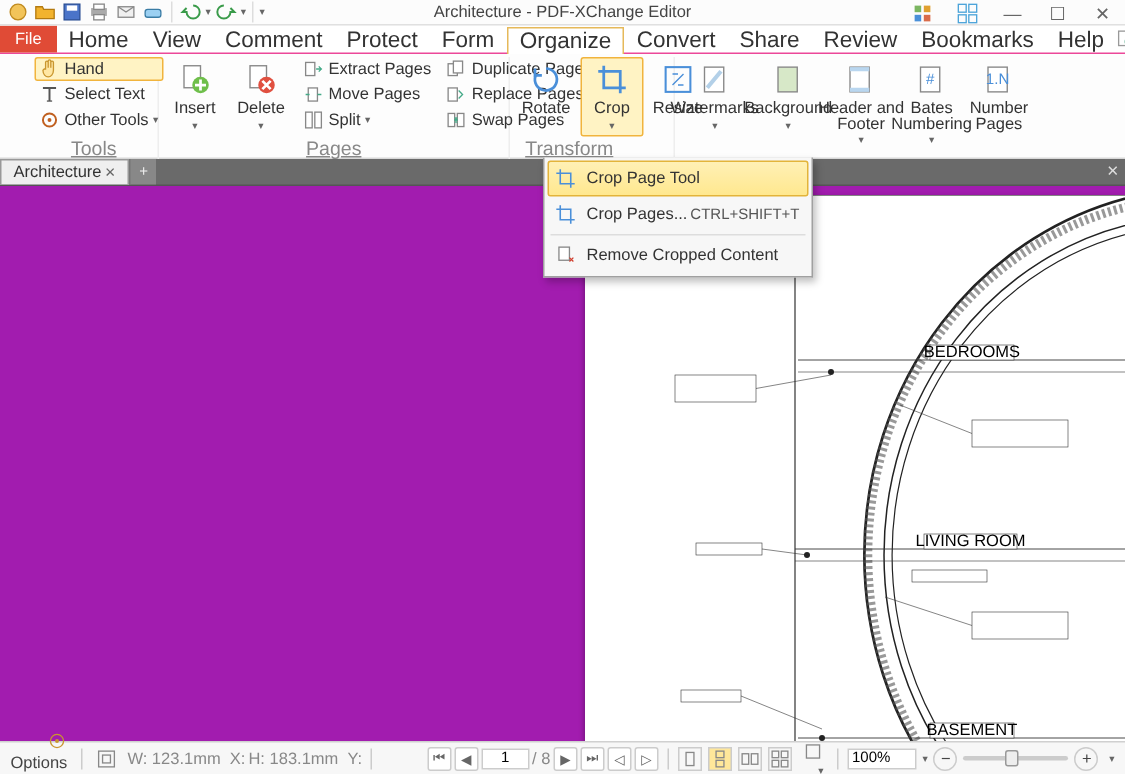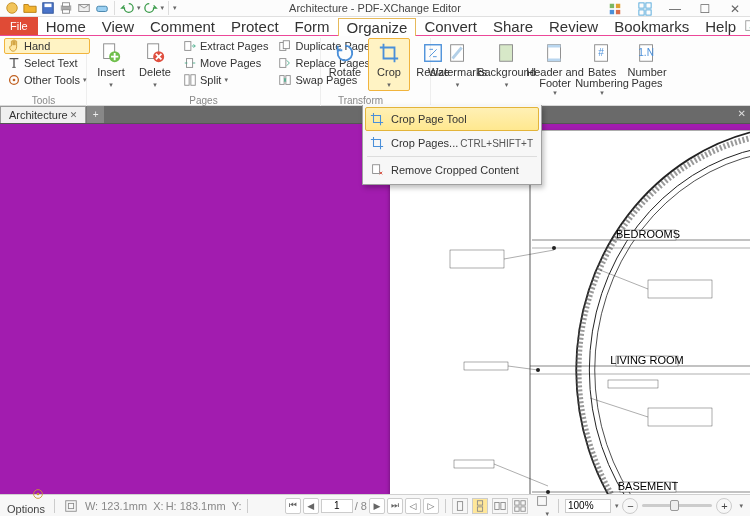--- a/index.html
+++ b/index.html
@@ -16,23 +16,23 @@
 
 
 .menubar { height: 19px; display: flex; align-items: stretch; background: #fff; border-bottom: 1px solid #ec4899; }
 .file-tab { background: #e04b36; color: #fff; padding: 0 10px; display: flex; align-items: center; font-size: 11px; }
 .menu-item { padding: 0 8px; display: flex; align-items: center; color: #333; font-size: 15px; }
 .menu-item.active { background: #fff; border: 1px solid #e6b95a; border-bottom: none; color: #333; position: relative; top: 1px; }
 .menu-right { margin-left: auto; display: flex; align-items: center; gap: 6px; padding-right: 6px; }
 .menu-right .smbtn { display: flex; align-items: center; gap: 2px; font-size: 10px; color: #444; }
 
 
-.ribbon { height: 70px; background: #fdfdfd; border-bottom: 1px solid #d8d8d8; display: flex; align-items: flex-start; padding: 2px 4px 0 1px; }
+.ribbon { height: 70px; background: #fdfdfd; border-bottom: 1px solid #d8d8d8; display: flex; align-items: flex-start; padding: 2px 4px 0 20px; }
 .group { display: flex; flex-direction: column; height: 68px; border-right: 1px solid #eee; padding: 0 3px; position: relative; }
-.group-label { position: absolute; bottom: 0; left: 0; right: 0; text-align: center; font-size: 10px; color: #888; }
+.group-label { position: absolute; bottom: 0; left: 0; right: 0; text-align: center; font-size: 13px; color: #888; text-decoration: underline; }
 .group-body { flex: 1; display: flex; align-items: flex-start; gap: 2px; }
 
 .tool-col { display: flex; flex-direction: column; gap: 1px; }
 .tool-sm { display: flex; align-items: center; gap: 3px; padding: 1px 3px; font-size: 10.5px; color: #333; white-space: nowrap; }
 .tool-sm.sel { background: #fff3c4; border: 1px solid #f1b43d; border-radius: 2px; padding: 0 2px; }
 
 .big-btn { display: flex; flex-direction: column; align-items: center; justify-content: flex-start; padding: 2px 5px 0 5px; font-size: 10.5px; color: #333; width: auto; min-width: 42px; }
 .big-btn .bicon { width: 26px; height: 26px; display: flex; align-items: center; justify-content: center; margin-bottom: 1px; }
 .big-btn .blabel { text-align: center; line-height: 11px; }
 .big-btn.highlighted { background: #fff3c4; border: 1px solid #f1b43d; border-radius: 2px; padding: 1px 4px 0 4px; }

